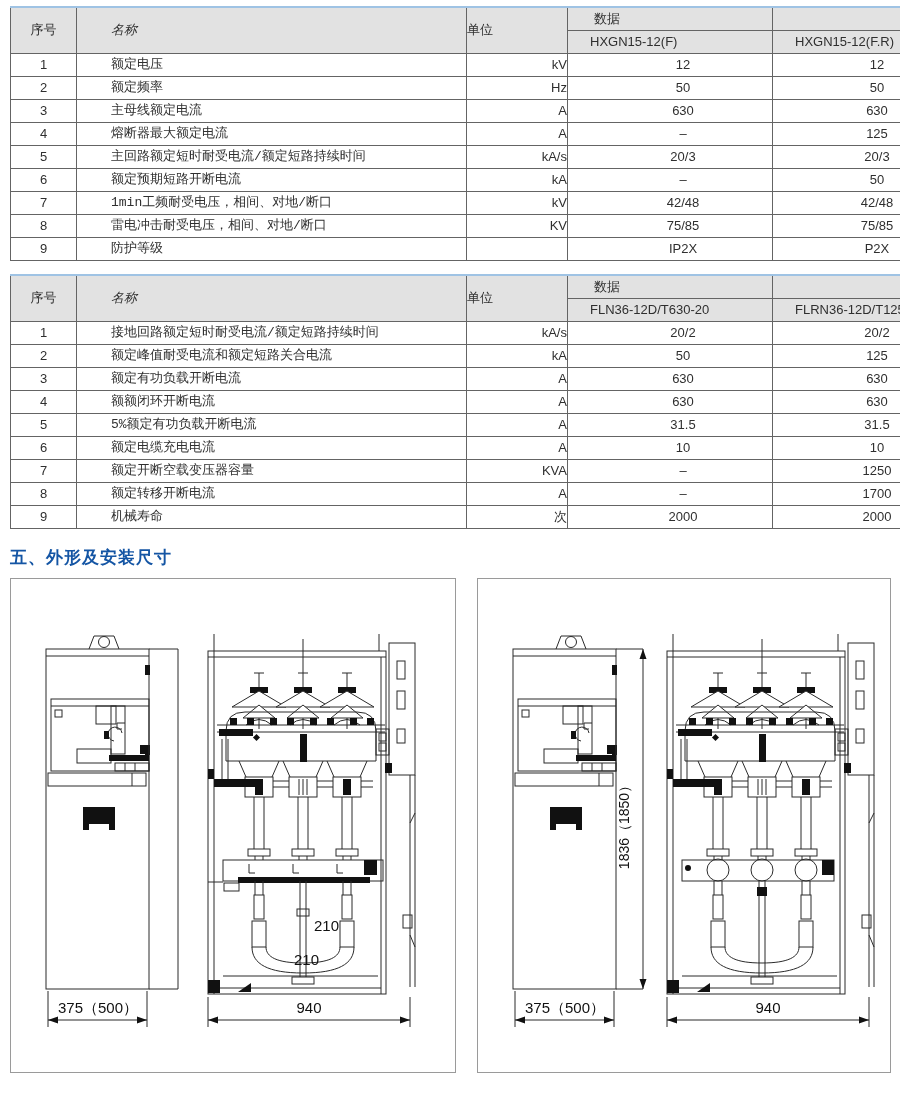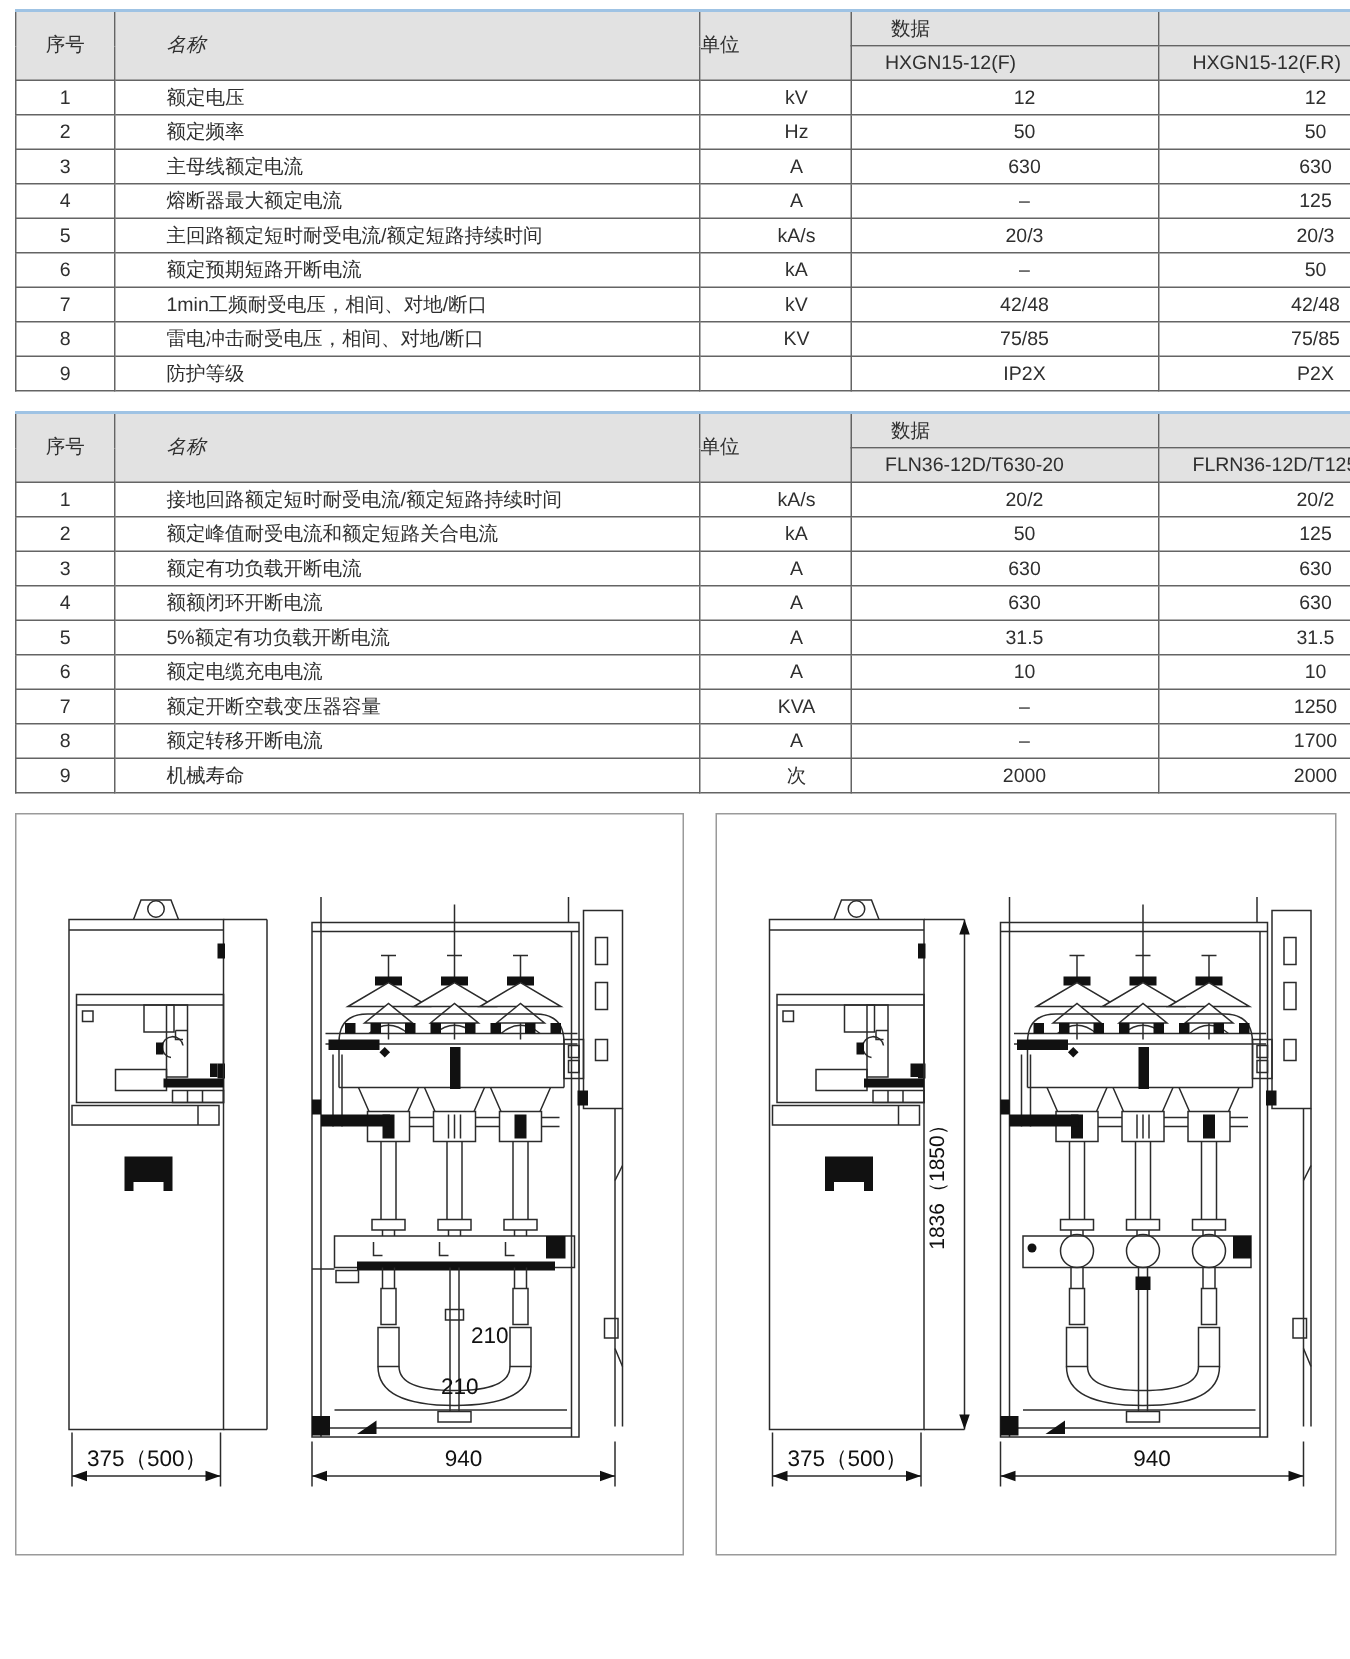--- a/index.html
+++ b/index.html
@@ -25,22 +25,22 @@
     font-weight:normal;line-height:1.1;overflow:hidden;white-space:nowrap;
   }
   table.ptable thead th{background:#e2e2e2;}
   .c-no{width:65px;text-align:center;margin-top:28px;}
   .c-name{width:355px;text-align:left;padding-left:34px !important;font-style:italic;}
   .c-unit{width:100px;text-align:left;}
   .c-data{width:178px;text-align:left;padding-left:26px !important;}
   .c-data2{width:182px;}
   .c-sub{text-align:left;padding-left:22px !important;}
   .t-no{text-align:center;}
-  .t-name{text-align:left;padding-left:34px !important;}
-  .t-unit{text-align:center;padding-left:28px !important;}
+  .t-name{text-align:left;padding-left:34px !important;font-family:Liberation Mono, monospace;}
+  .t-unit{text-align:right;padding-left:28px !important;}
   .t-val{text-align:center;padding-left:26px !important;}
   .panels{display:flex;gap:21px;margin-top:8px;}
   .panel{border:1px solid #9a9a9a;background:#fff;}
   .panel svg{display:block;}
   svg text{fill:#111;font-family:"Liberation Sans","DejaVu Sans",sans-serif;}
 </style>
 </head>
 <body>
 
 <div class="page">
@@ -201,20 +201,21 @@
       <tr>
           <td class="t-no">9</td>
           <td class="t-name">机械寿命</td>
           <td class="t-unit">次</td>
           <td class="t-val">2000</td>
           <td class="t-val">2000</td>
         </tr>
     </tbody>
   </table>
 
+  <div class="sec-title second">五、外形及安装尺寸</div>
 
   <div class="panels">
 
     <div class="panel">
       <svg width="444" height="493" viewBox="0 0 444 493">
         <defs>
           <g id="bush-a" stroke="#2b2b2b" stroke-width="1" fill="none">
             <line x1="-5" y1="94" x2="5" y2="94"></line>
             <line x1="0" y1="94" x2="0" y2="150"></line>
             <rect x="-9" y="108" width="18" height="6" fill="#111" stroke="none"></rect>

